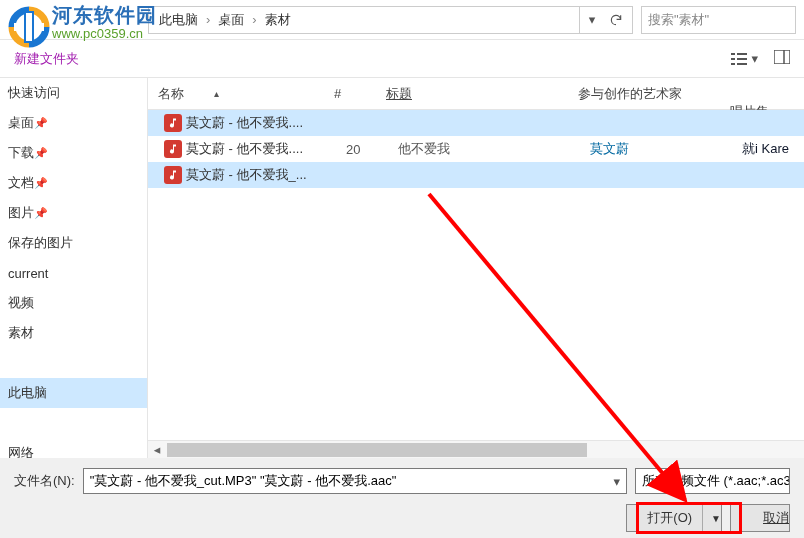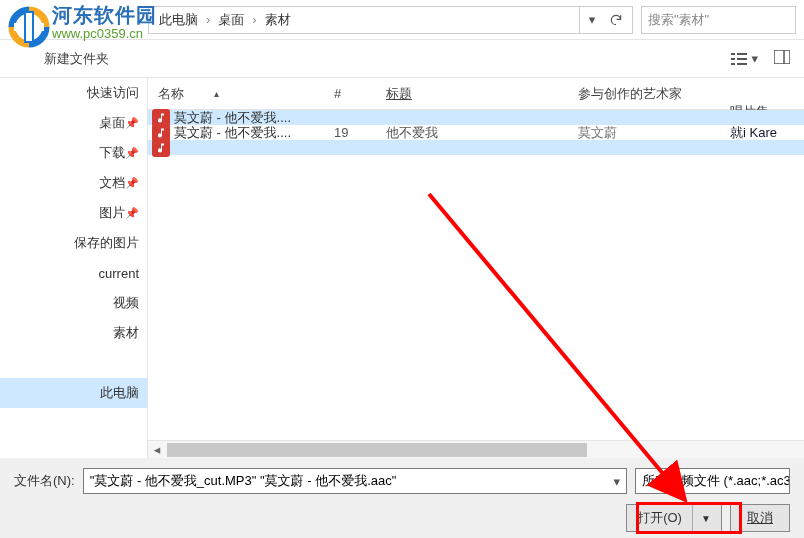--- a/index.html
+++ b/index.html
@@ -9,59 +9,59 @@
 .watermark-text{position:absolute;left:52px;top:2px;font-size:20px;font-weight:bold;color:#2a6fb7;z-index:5;letter-spacing:1px;}
 .watermark-url{position:absolute;left:52px;top:26px;font-size:13px;color:#5aa02c;z-index:5;}
 .breadcrumb{display:flex;align-items:center;border:1px solid #ccc;height:28px;flex:1;margin-left:140px;margin-right:8px;background:#fff;padding:0 4px;}
 .bc-part{padding:0 6px;color:#333;}
 .bc-arrow{color:#888;padding:0 2px;}
 .bc-flex{flex:1;}
 .bc-btns{display:flex;border-left:1px solid #ccc;height:26px;}
 .bc-btn{width:24px;display:flex;align-items:center;justify-content:center;color:#555;}
 .searchbox{border:1px solid #ccc;height:28px;width:155px;display:flex;align-items:center;padding:0 6px;color:#888;}
 .toolbar{height:38px;display:flex;align-items:center;padding:0 14px;border-bottom:1px solid #e5e5e5;justify-content:space-between;}
-.newfolder{color:#404040;margin-left:30px;}
+.newfolder{color:#a21caf;}
 .tool-right{display:flex;align-items:center;gap:16px;}
 .view-btn{display:flex;align-items:center;gap:4px;color:#555;}
 .main{display:flex;height:380px;position:relative;}
 .sidebar{width:148px;border-right:1px solid #e5e5e5;overflow:hidden;}
-.side-item{height:30px;display:flex;align-items:center;padding:0 8px;justify-content:flex-end;color:#333;}
+.side-item{height:30px;display:flex;align-items:center;padding:0 8px;justify-content:flex-start;color:#333;}
 .side-item .pin{color:#aaa;font-size:11px;}
 .side-item.selected{background:#cde8ff;}
 .filearea{flex:1;display:flex;flex-direction:column;position:relative;}
 .headers{display:flex;height:32px;border-bottom:1px solid #e5e5e5;align-items:center;color:#444;}
 .col-name{width:186px;padding-left:10px;display:flex;align-items:center;gap:30px;}
 .col-num{width:52px;text-align:left;}
 .col-title{width:192px;text-decoration:underline;}
 .col-artist{width:152px;}
 .col-album{flex:1;margin-top:36px;}
 .sort-caret{font-size:10px;color:#555;}
 .rows{flex:1;}
-.row{display:flex;height:15px;align-items:center;}
+.row{display:flex;height:26px;align-items:center;padding-left:12px;}
 .row.sel{background:#cde8ff;}
 .cell-icon{width:26px;display:flex;align-items:center;justify-content:center;}
 .music-icon{width:18px;height:18px;background:#d33a31;border-radius:3px;display:flex;align-items:center;justify-content:center;}
 .music-icon svg{width:12px;height:12px;}
 .cell-name{width:160px;color:#333;white-space:nowrap;overflow:hidden;}
 .cell-num{width:52px;color:#555;}
 .cell-title{width:192px;color:#555;}
-.cell-artist{width:152px;color:#737373;}
+.cell-artist{width:152px;color:#0369a1;}
 .cell-album{flex:1;color:#0f172a;}
 .hscroll{height:18px;border-top:1px solid #e5e5e5;background:#f6f6f6;display:flex;align-items:center;}
 .hscroll .arrow{width:18px;text-align:center;color:#666;}
 .hscroll .thumb{height:14px;background:#c8c8c8;width:420px;margin-left:1px;}
 .bottom{background:#f0f0f0;height:80px;padding:10px 14px;display:flex;flex-direction:column;gap:10px;}
 .filerow{display:flex;align-items:center;gap:8px;justify-content:center;}
 .filelabel{color:#333;}
 .fileinput{flex:1;height:26px;border:1px solid #7a7a7a;background:#fff;display:flex;align-items:center;padding:0 6px;justify-content:space-between;}
 .fileinput .val{white-space:nowrap;overflow:hidden;}
 .fileinput .dd{color:#555;}
 .filter{border:1px solid #7a7a7a;background:#fff;height:26px;width:155px;display:flex;align-items:center;padding:0 6px;white-space:nowrap;overflow:hidden;}
 .btnrow{display:flex;justify-content:flex-end;gap:8px;}
-.btn{height:28px;min-width:96px;border:1px solid #888;background:#e5e5e5;display:flex;align-items:center;justify-content:center;gap:6px;color:#333;}
+.btn{height:28px;min-width:96px;border:1px solid #888;background:#e5e5e5;display:flex;align-items:center;justify-content:flex-end;gap:6px;color:#333;}
 .btn.cancel{min-width:60px;text-decoration:underline;}
 .btn .dd{font-size:10px;margin-left:4px;border-left:1px solid #aaa;padding-left:8px;height:100%;display:flex;align-items:center;}
 .red-arrow{position:absolute;left:425px;top:190px;pointer-events:none;z-index:8;}
 .red-box{position:absolute;left:636px;top:502px;width:106px;height:32px;border:3px solid #ff0000;z-index:9;pointer-events:none;}
 </style>
 </head>
 <body>
 
 <svg class="watermark-logo" viewBox="0 0 42 42">
   <path d="M21 4 A17 17 0 0 1 38 21" stroke="#f7a823" stroke-width="7" fill="none"></path>
@@ -151,20 +151,23 @@
         <span>视频</span>
       </div>
     <div class="side-item">
         <span>素材</span>
       </div>
     <div class="side-item"></div>
     <div class="side-item selected">
         <span>此电脑</span>
       </div>
     <div class="side-item"></div>
+    <div class="side-item">
+        <span>网络</span>
+      </div>
   </div>
 
   <div class="filearea">
     <div class="headers">
       <div class="col-name">
           <span>名称</span>
           <span class="sort-caret">▴</span>
         </div>
       <div class="col-num">#</div>
       <div class="col-title">标题</div>
@@ -188,33 +191,34 @@
       </div>
       <div class="row">
         <div class="cell-icon">
             <div class="music-icon">
               <svg viewBox="0 0 24 24">
                 <path fill="#fff" d="M12 3v10.55A4 4 0 1 0 14 17V7h4V3z"></path>
               </svg>
             </div>
           </div>
         <div class="cell-name">莫文蔚 - 他不爱我....</div>
-        <div class="cell-num">19</div>
+        <div class="cell-num">20</div>
         <div class="cell-title">他不爱我</div>
         <div class="cell-artist">莫文蔚</div>
         <div class="cell-album">就i Kare</div>
       </div>
       <div class="row sel">
         <div class="cell-icon">
             <div class="music-icon">
               <svg viewBox="0 0 24 24">
                 <path fill="#fff" d="M12 3v10.55A4 4 0 1 0 14 17V7h4V3z"></path>
               </svg>
             </div>
           </div>
+        <div class="cell-name">莫文蔚 - 他不爱我_...</div>
         <div class="cell-num"></div>
         <div class="cell-title"></div>
         <div class="cell-artist"></div>
         <div class="cell-album"></div>
       </div>
     </div>
     <div class="hscroll">
       <div class="arrow">◂</div>
       <div class="thumb"></div>
     </div>

